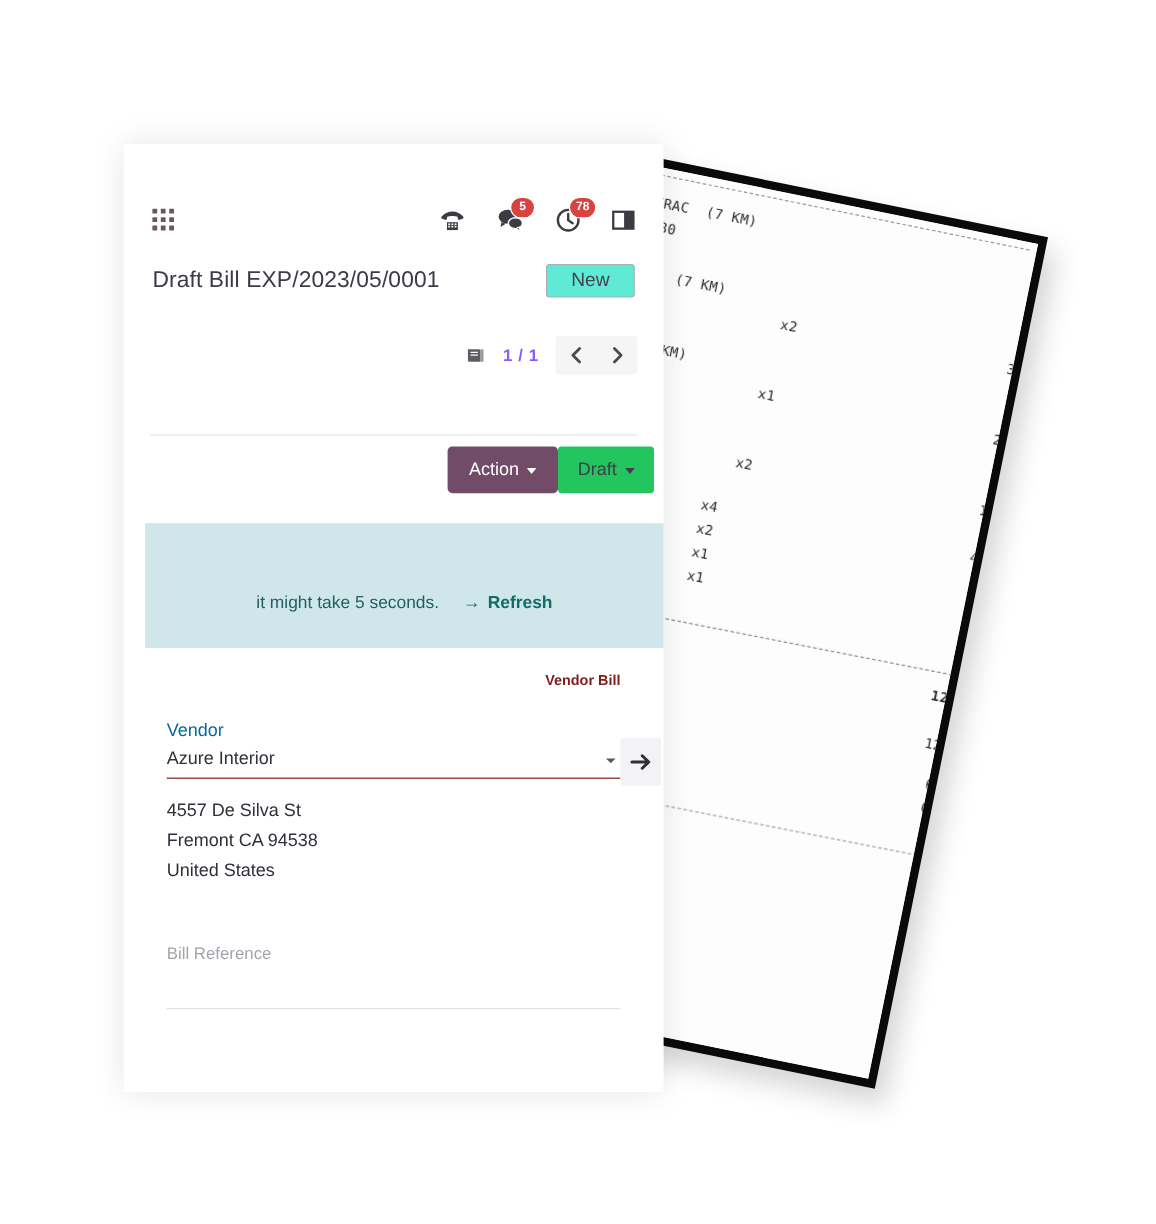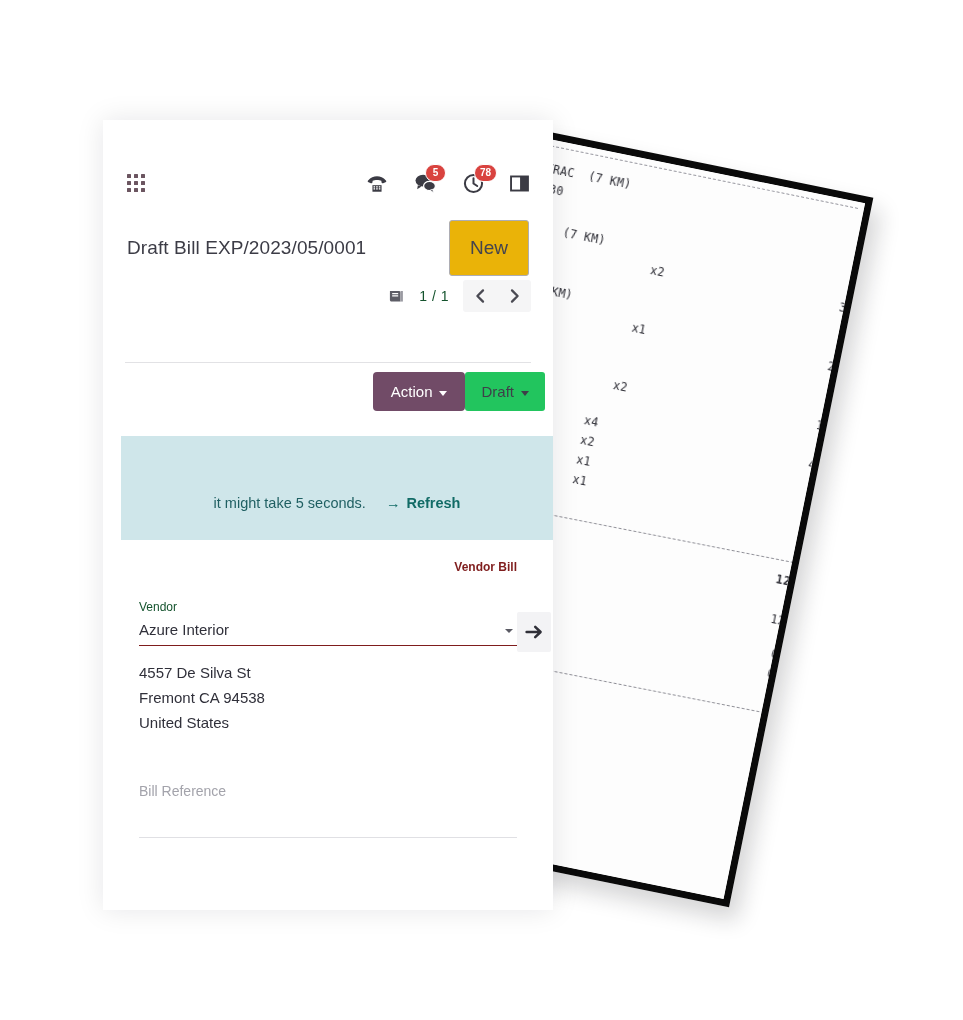--- a/index.html
+++ b/index.html
@@ -171,46 +171,47 @@
     align-items: center;
     justify-content: space-between;
   }
   .rec-title {
     font-size: 19px;
     color: #3c3c46;
     letter-spacing: 0.1px;
   }
   .new-btn {
     border: 1px solid #adadb4;
-    background: #eab308;
+    background: #5eead4;
     color: #44444e;
-    font-size: 19px;
-    padding: 16px 20px;
+    font-size: 16px;
+    padding: 4px 20px;
     border-radius: 3px;
     cursor: pointer;
     font-family: "Liberation Sans", sans-serif;
   }
 
   .pager-row {
     position: absolute;
     left: 0;
     top: 160px;
     width: 450px;
     padding: 0 22px;
     box-sizing: border-box;
     display: flex;
     align-items: center;
     justify-content: flex-end;
     gap: 14px;
   }
   .journal-ico { color: #5d5d66; display: inline-flex; }
   .pager-count {
     font-size: 14px;
-    color: #14532d;
+    color: #8b5cf6;
     letter-spacing: 0.5px;
+    font-weight: bold;
   }
   .pager-btns {
     display: flex;
     align-items: center;
     background: #f5f5f6;
     border-radius: 3px;
   }
   .pager-btn {
     width: 34px;
     height: 32px;
@@ -308,22 +309,22 @@
   }
   .bill-number {
     font-size: 26px;
     color: #32323b;
     padding-bottom: 10px;
     border-bottom: 1px solid #e0e0e4;
     letter-spacing: -0.2px;
   }
   .field-block { margin-top: 26px; position: relative; }
   .field-label {
-    font-size: 12px;
-    color: #14532d;
+    font-size: 15px;
+    color: #0369a1;
     margin-bottom: 7px;
     margin-top: 22px;
   }
   .field-value-row {
     display: flex;
     align-items: flex-end;
     border-bottom: 1px solid #7f1d1d;
     padding-bottom: 7px;
   }
   .field-value {

